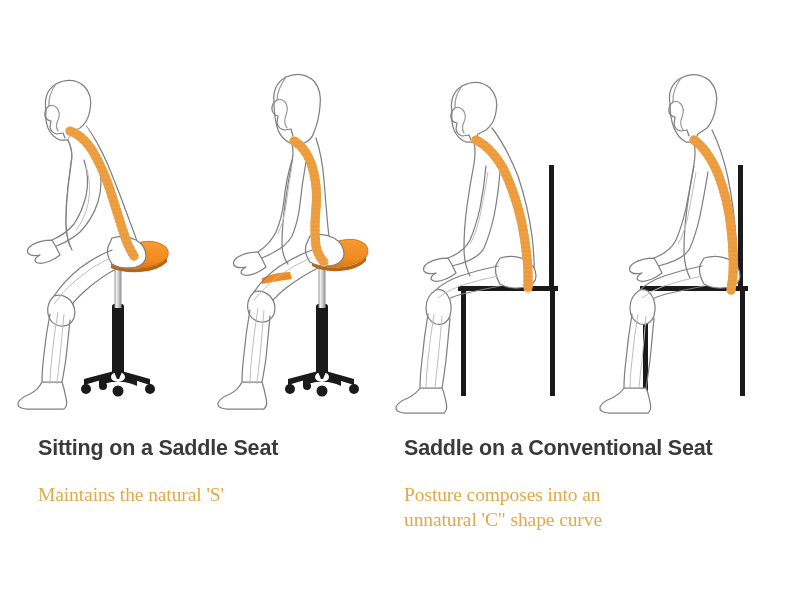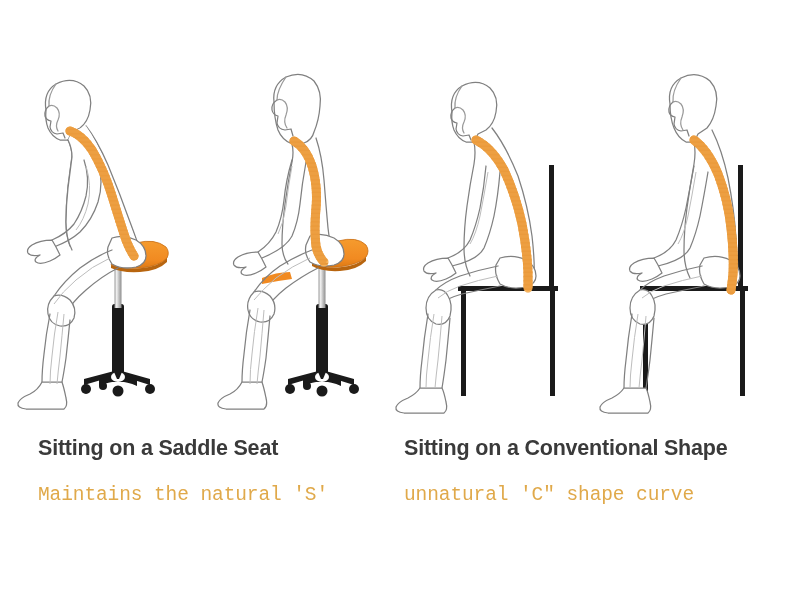--- a/index.html
+++ b/index.html
@@ -50,21 +50,21 @@
     font-weight: bold;
     font-size: 21.5px;
     letter-spacing: -0.2px;
     color: #3a3a3a;
     margin: 0;
     padding: 12px 0 0 0;
     white-space: nowrap;
     line-height: 1.1;
   }
   .panel-subtext {
-    font-family: Liberation Mono, monospace;
+    font-family: Liberation Serif, serif;
     font-weight: normal;
     font-size: 19.5px;
     color: #e0a94a;
     margin: 0;
     padding: 22px 0 0 0;
     line-height: 1.28;
     letter-spacing: -0.1px;
   }
   .panel-subtext .subline {
     display: block;
@@ -347,21 +347,22 @@
   <div class="captions-area">
 
     <div class="caption-block left">
       <h2 class="panel-heading">Sitting on a Saddle Seat</h2>
       <p class="panel-subtext">
         <span class="subline">Maintains the natural 'S'</span>
       </p>
     </div>
 
     <div class="caption-block right">
-      <h2 class="panel-heading">Sitting on a Conventional Shape</h2>
+      <h2 class="panel-heading">Saddle on a Conventional Seat</h2>
       <p class="panel-subtext">
+        <span class="subline">Posture composes into an</span>
         <span class="subline">unnatural 'C" shape curve</span>
       </p>
     </div>
 
   </div>
 
 </div>
 
 </body></html>

